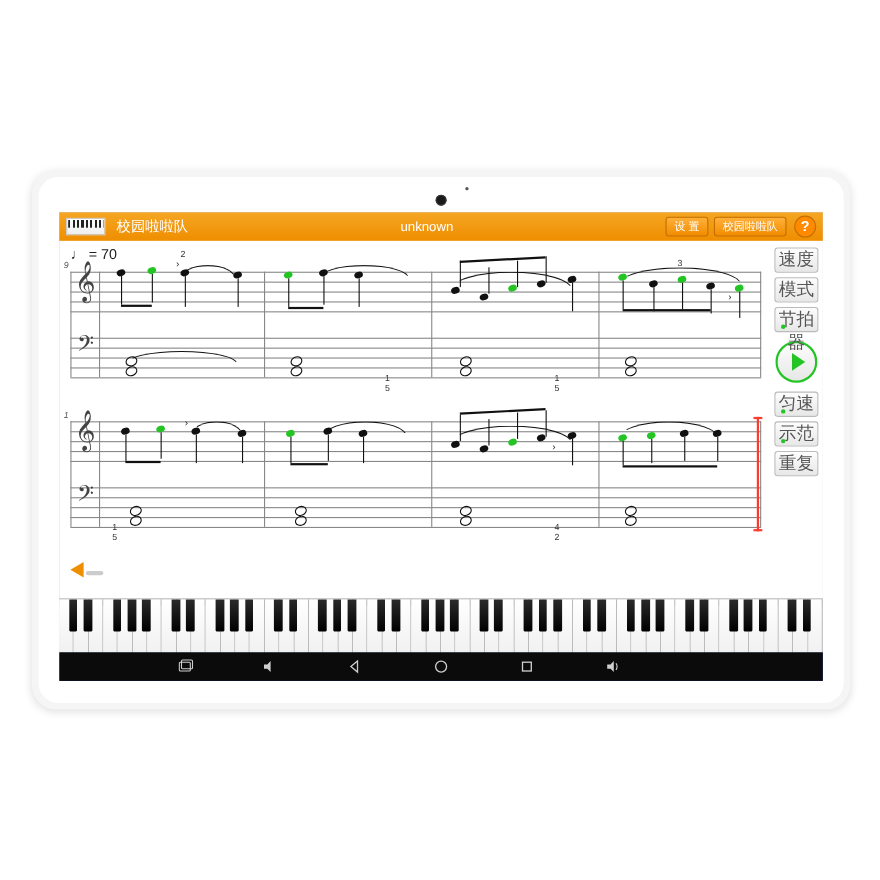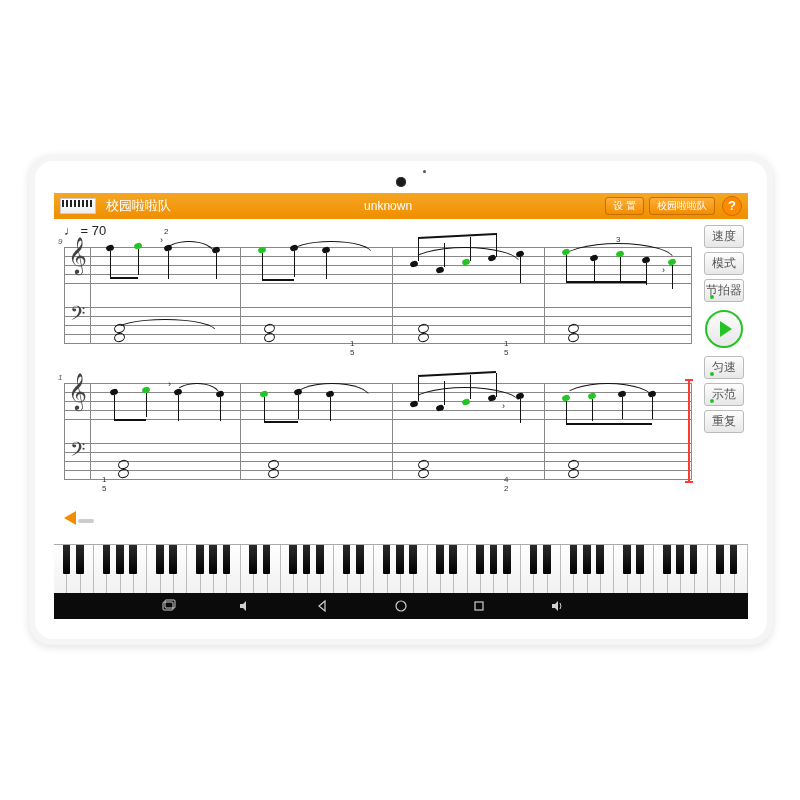--- a/index.html
+++ b/index.html
@@ -41,21 +41,21 @@
   .beam{position:absolute;height:2px;background:#111;}
   .slur{position:absolute;border:1px solid #111;border-color:#111 transparent transparent transparent;border-radius:60% 60% 0 0/120% 120% 0 0;}
   .acc{position:absolute;font-size:9px;color:#111;}
   .fing{position:absolute;font-size:8px;color:#333;}
   .prev{position:absolute;left:10px;}
   .prev-arrow{width:0;height:0;border-top:7px solid transparent;border-bottom:7px solid transparent;border-right:12px solid #ef8e00;display:inline-block;}
   .prev-bar{display:inline-block;width:16px;height:4px;background:#ccc;margin-left:2px;border-radius:2px;vertical-align:middle;}
   .bracket{position:absolute;right:2px;width:2px;background:#ff3b2f;}
   .bracket .end{position:absolute;left:-3px;width:8px;height:2px;background:#ff3b2f;}
   .side{position:absolute;right:0;top:0;bottom:0;width:48px;display:flex;flex-direction:column;align-items:stretch;padding-top:4px;}
-  .s-btn{margin:2px 4px;border:1px solid #bbb;background:linear-gradient(#fdfdfd,#e7e7e7);border-radius:3px;font-size:12px;color:#555;text-align:center;height:21px;line-height:21px;cursor:pointer;position:relative;}
+  .s-btn{margin:2px 4px;border:1px solid #bbb;background:linear-gradient(#fdfdfd,#e7e7e7);border-radius:3px;font-size:16px;color:#555;text-align:center;height:21px;line-height:21px;cursor:pointer;position:relative;}
   .s-dot{position:absolute;left:5px;bottom:2px;width:4px;height:4px;border-radius:50%;background:#25c425;}
   .play{margin:6px auto;width:34px;height:34px;border-radius:50%;border:2px solid #25c425;background:linear-gradient(#fdfdfd,#e7e7e7);display:flex;align-items:center;justify-content:center;cursor:pointer;}
   .play-tri{width:0;height:0;border-top:8px solid transparent;border-bottom:8px solid transparent;border-left:12px solid #25c425;margin-left:3px;}
   .keyboard{position:absolute;left:0;right:0;bottom:0;height:48px;background:linear-gradient(#e2e2e2 0 6px,#fff 6px);display:flex;border-top:1px solid #aaa;}
   .wkey{flex:1;border-right:1px solid #bbb;background:linear-gradient(#fff,#f1f1f1);position:relative;}
   .bkey{position:absolute;top:0;width:62%;height:60%;background:linear-gradient(#2a2a2a,#000);left:69%;z-index:2;border-radius:0 0 1px 1px;}
 </style>
 </head>
 <body>
 

